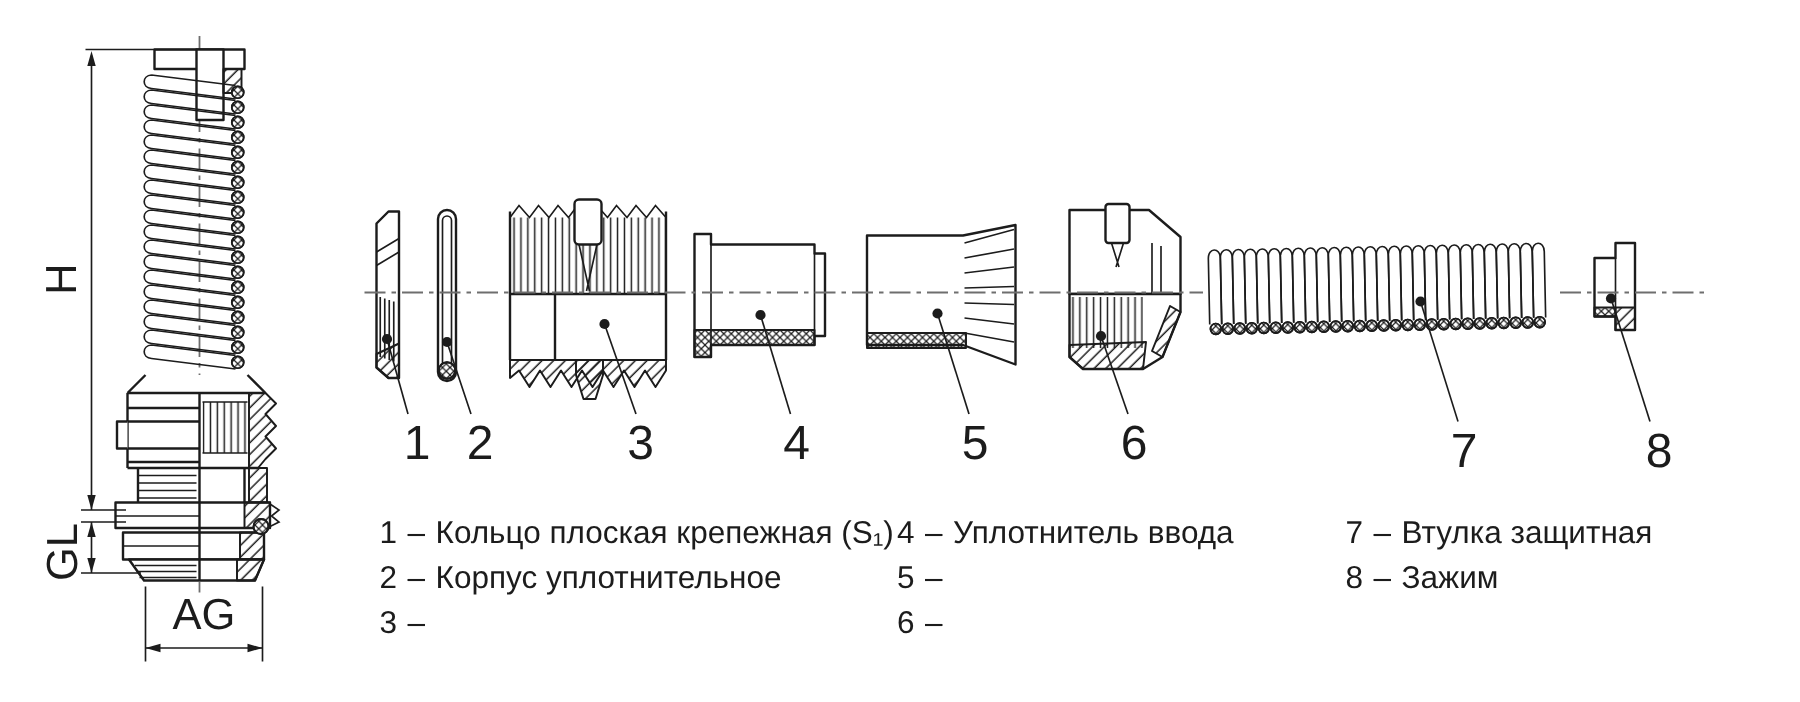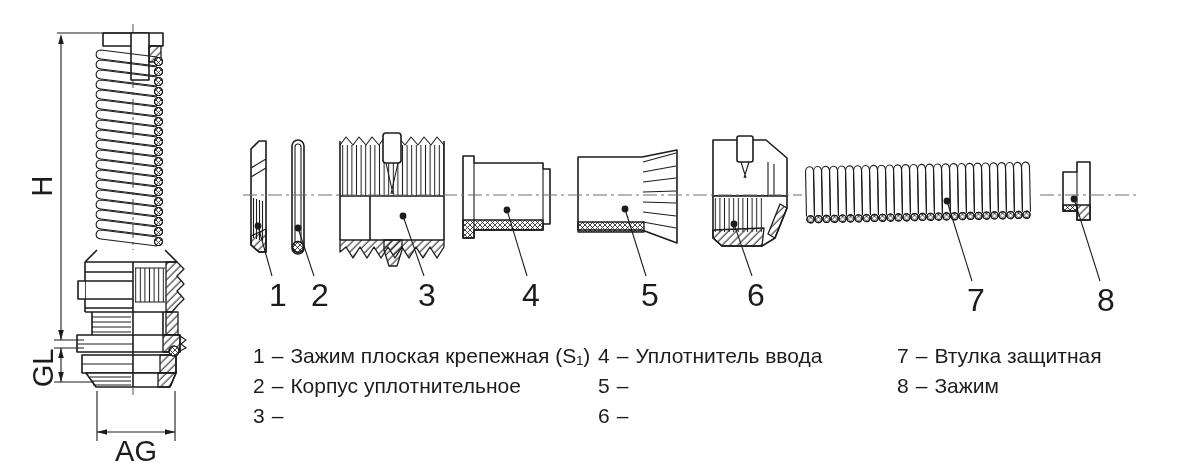--- a/index.html
+++ b/index.html
@@ -230,36 +230,36 @@
         <circle class="dot" cx="734" cy="224" r="3.4"></circle>
     <line x1="947" y1="201" x2="972" y2="281"></line>
         <circle class="dot" cx="947" cy="201" r="3.4"></circle>
     <line x1="1074" y1="199" x2="1100" y2="281"></line>
         <circle class="dot" cx="1074" cy="199" r="3.4"></circle>
   </g>
 </svg>
 
   <div class="dimv" style="left:42px;top:186px;">H</div>
   <div class="dimv" style="left:43px;top:368px;">GL</div>
-  <div class="dimh" style="left:136px;top:411px;margin-top:40px;">AG</div>
+  <div class="dimh" style="left:136px;top:411px;">AG</div>
 
   <div class="callout" style="left:278px;top:279px;">1</div>
   <div class="callout" style="left:320px;top:279px;">2</div>
   <div class="callout" style="left:427px;top:279px;">3</div>
   <div class="callout" style="left:531px;top:279px;">4</div>
   <div class="callout" style="left:650px;top:279px;">5</div>
   <div class="callout" style="left:756px;top:279px;">6</div>
   <div class="callout" style="left:976px;top:284px;">7</div>
   <div class="callout" style="left:1106px;top:284px;">8</div>
 
   <div class="legend-col" style="left:253px;">
     <div class="legend-row">
       <span>1</span>
         <span>–</span>
-        <span>Зажим плоская крепежная (S₁)</span>
+        <span>Кольцо плоская крепежная (S₁)</span>
     </div>
     <div class="legend-row">
       <span>2</span>
         <span>–</span>
         <span>Корпус уплотнительное</span>
     </div>
     <div class="legend-row">
       <span>3</span>
         <span>–</span>
     </div>

